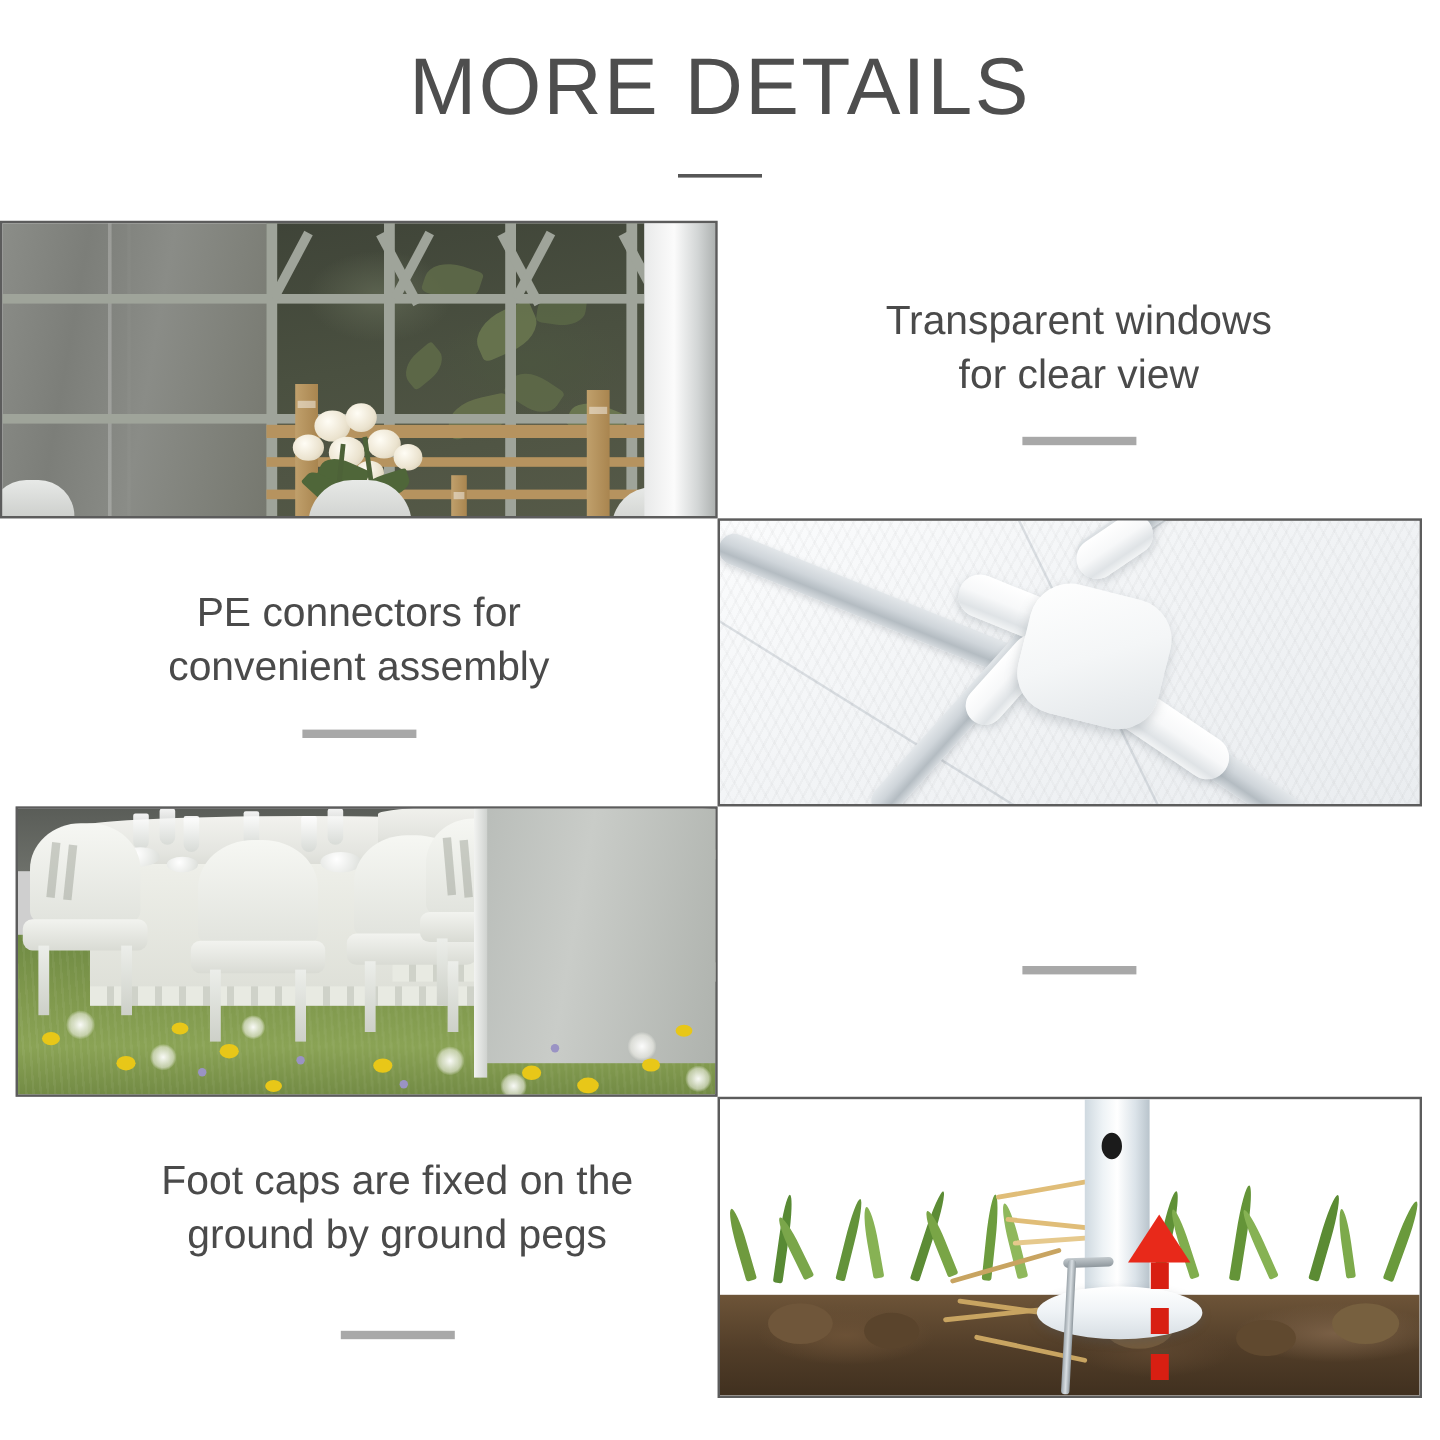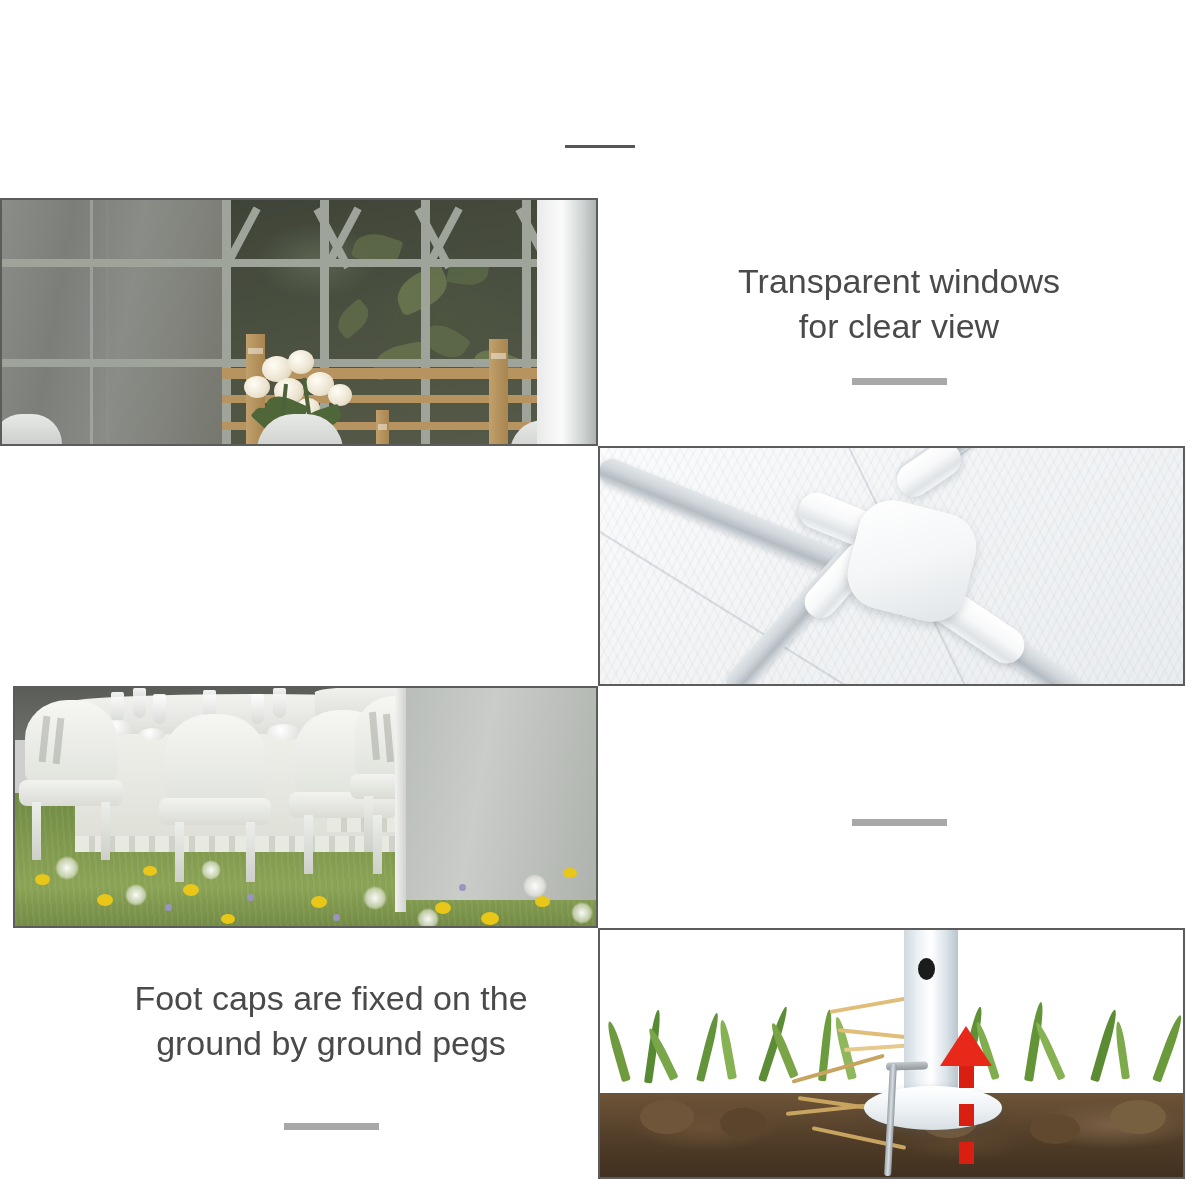--- a/index.html
+++ b/index.html
@@ -42,21 +42,21 @@
     top: 145px;
     width: 70px;
     height: 3px;
     background: #565656;
   }
 
   
   .grid {
     position: absolute;
     left: 0;
-    top: 198px;
+    top: 184px;
     width: 1200px;
     height: 1000px;
   }
   .cell {
     position: absolute;
     box-sizing: border-box;
   }
 
   
   .photo {
@@ -351,20 +351,21 @@
     width: 0; height: 0;
     border-left: 26px solid transparent;
     border-right: 26px solid transparent;
     border-bottom: 40px solid #e8291a;
   }
 </style>
 </head>
 <body>
 
 <div class="header">
+  <div class="page-title">MORE DETAILS</div>
   <div class="title-rule"></div>
 </div>
 
 <div class="grid">
 
   <div class="cell photo" style="left:0px; top:0px; width:598px; height:248px;">
     <div class="scene">
 
       <div class="t1-wall"></div>
       <div class="t1-wall-seam" style="left:88px;"></div>
@@ -423,20 +424,25 @@
       <div class="t1-pole"></div>
     </div>
   </div>
 
   <div class="cell caption" style="left:598px; top:0px; width:602px; height:248px;">
     <div class="caption-text">Transparent windows
 for clear view</div>
     <div class="caption-rule"></div>
   </div>
 
+  <div class="cell caption" style="left:0px; top:248px; width:598px; height:240px;">
+    <div class="caption-text">PE connectors for
+convenient assembly</div>
+    <div class="caption-rule"></div>
+  </div>
 
   <div class="cell photo" style="left:598px; top:248px; width:587px; height:240px;">
     <div class="scene">
       <div class="t2-bg"></div>
 
       <div class="t2-seam" style="left:-40px; top:58px; width:420px; height:2px; transform:rotate(32deg);"></div>
       <div class="t2-seam" style="left:240px; top:-20px; width:460px; height:2px; transform:rotate(64deg);"></div>
       <div class="t2-seam" style="left:330px; top:26px; width:380px; height:2px; transform:rotate(-34deg);"></div>
 
       <div class="t2-tube grey" style="left:0px;   top:6px;   width:270px; height:26px; transform:rotate(22deg);"></div>

